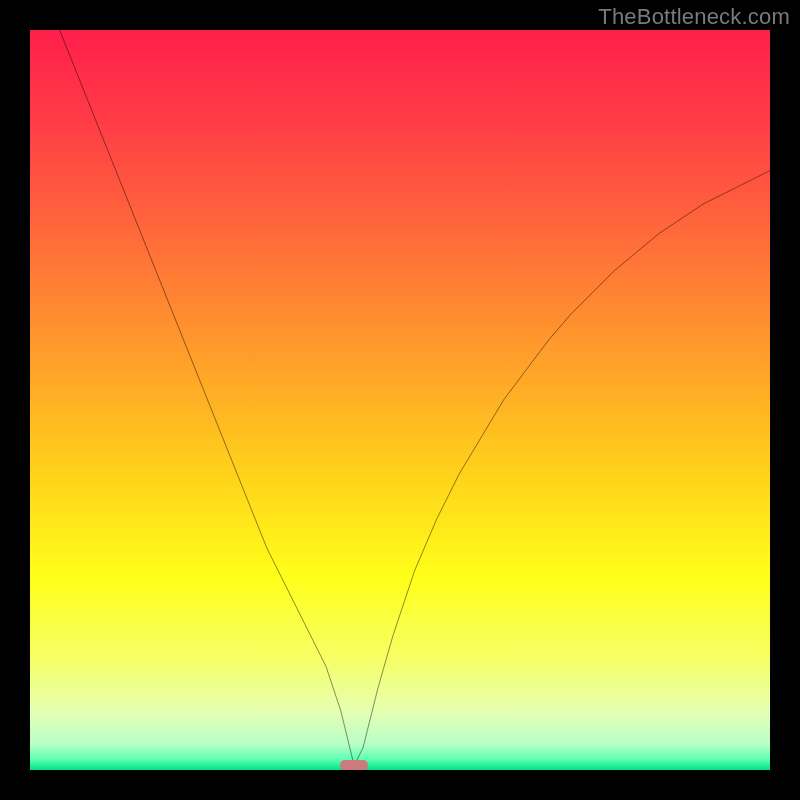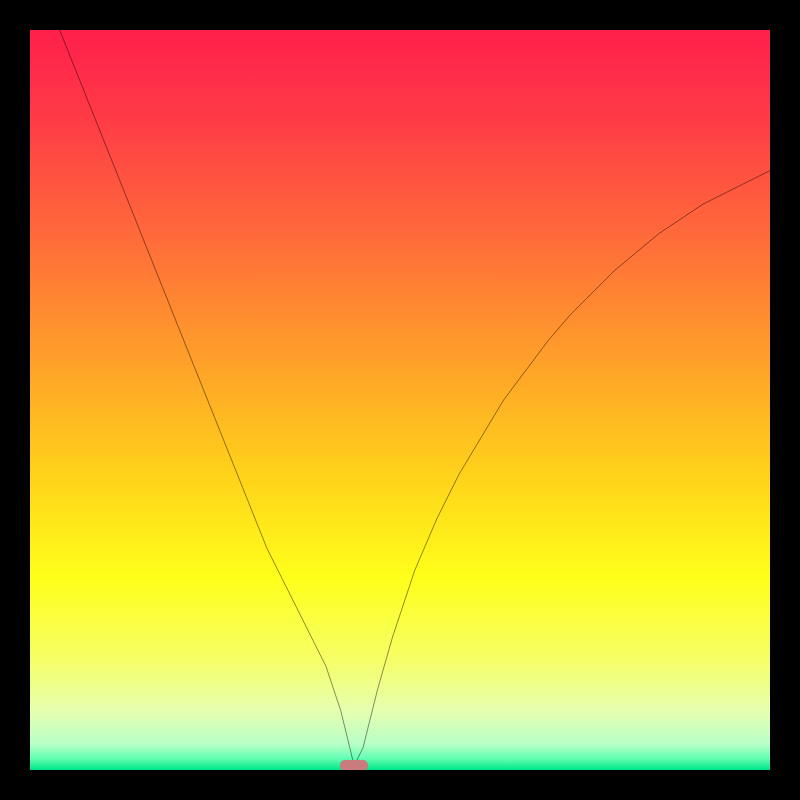--- a/index.html
+++ b/index.html
@@ -83,13 +83,14 @@
     </svg>
 
     <svg class="curve" viewBox="0 0 100 100" preserveAspectRatio="none">
       <path id="curve-path" d="M 4.000 0.000 L 6.000 5.000 L 8.000 10.000 L 10.000 15.000 L 12.000 20.000 L 14.000 25.000 L 16.000 30.000 L 18.000 35.000 L 20.000 40.000 L 22.000 45.000 L 24.000 50.000 L 26.000 55.000 L 28.000 60.000 L 30.000 65.000 L 32.000 70.000 L 34.000 74.000 L 36.000 78.000 L 38.000 82.000 L 40.000 86.000 L 42.000 92.000 L 43.800 99.400 L 45.000 97.000 L 46.000 93.000 L 47.000 89.000 L 49.000 82.000 L 52.000 73.000 L 55.000 66.000 L 58.000 60.000 L 61.000 55.000 L 64.000 50.000 L 67.000 46.000 L 70.000 42.000 L 73.000 38.500 L 76.000 35.500 L 79.000 32.500 L 82.000 30.000 L 85.000 27.500 L 88.000 25.500 L 91.000 23.500 L 94.000 22.000 L 97.000 20.500 L 100.000 19.000" fill="none" stroke="#000" stroke-width="0.45" vector-effect="non-scaling-stroke" stroke-linejoin="round" stroke-linecap="round"></path>
     </svg>
 
     <div class="marker" id="min-marker" style="left: 310.06px; top: 729.64px; width: 28.12px; height: 11.84px; background: rgb(201, 123, 125);"></div>
 
   </div>
 
+  <div class="watermark">TheBottleneck.com</div>
 </div>
 
 </body></html>

